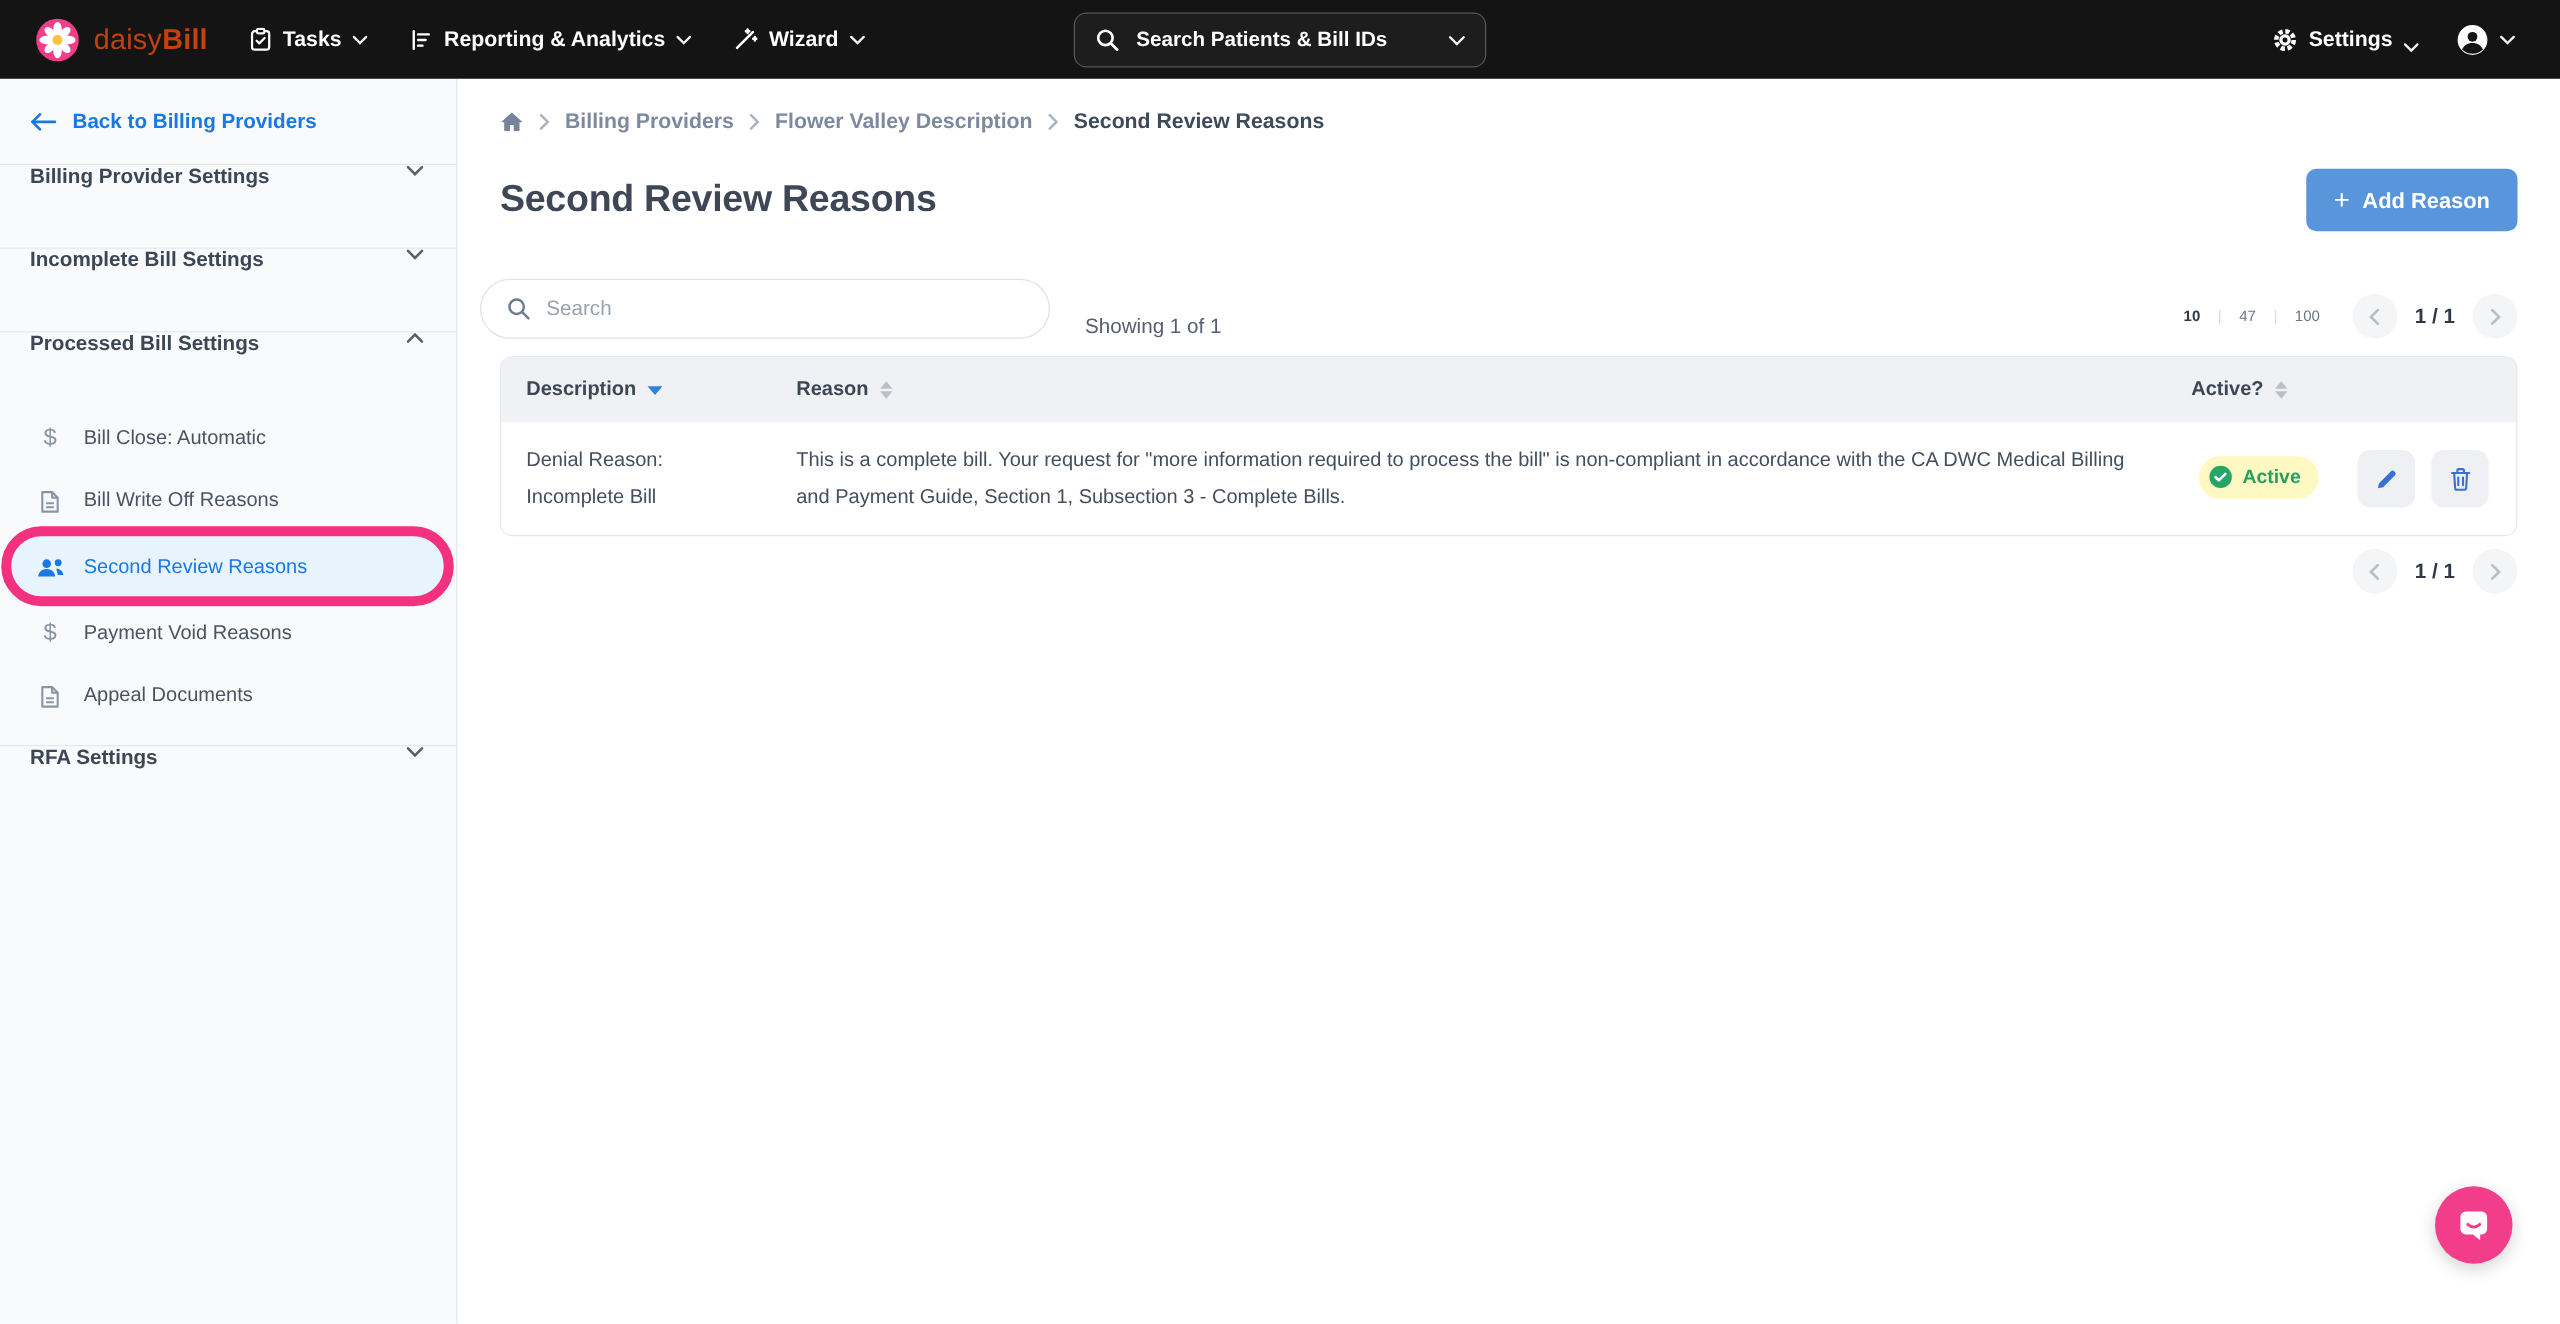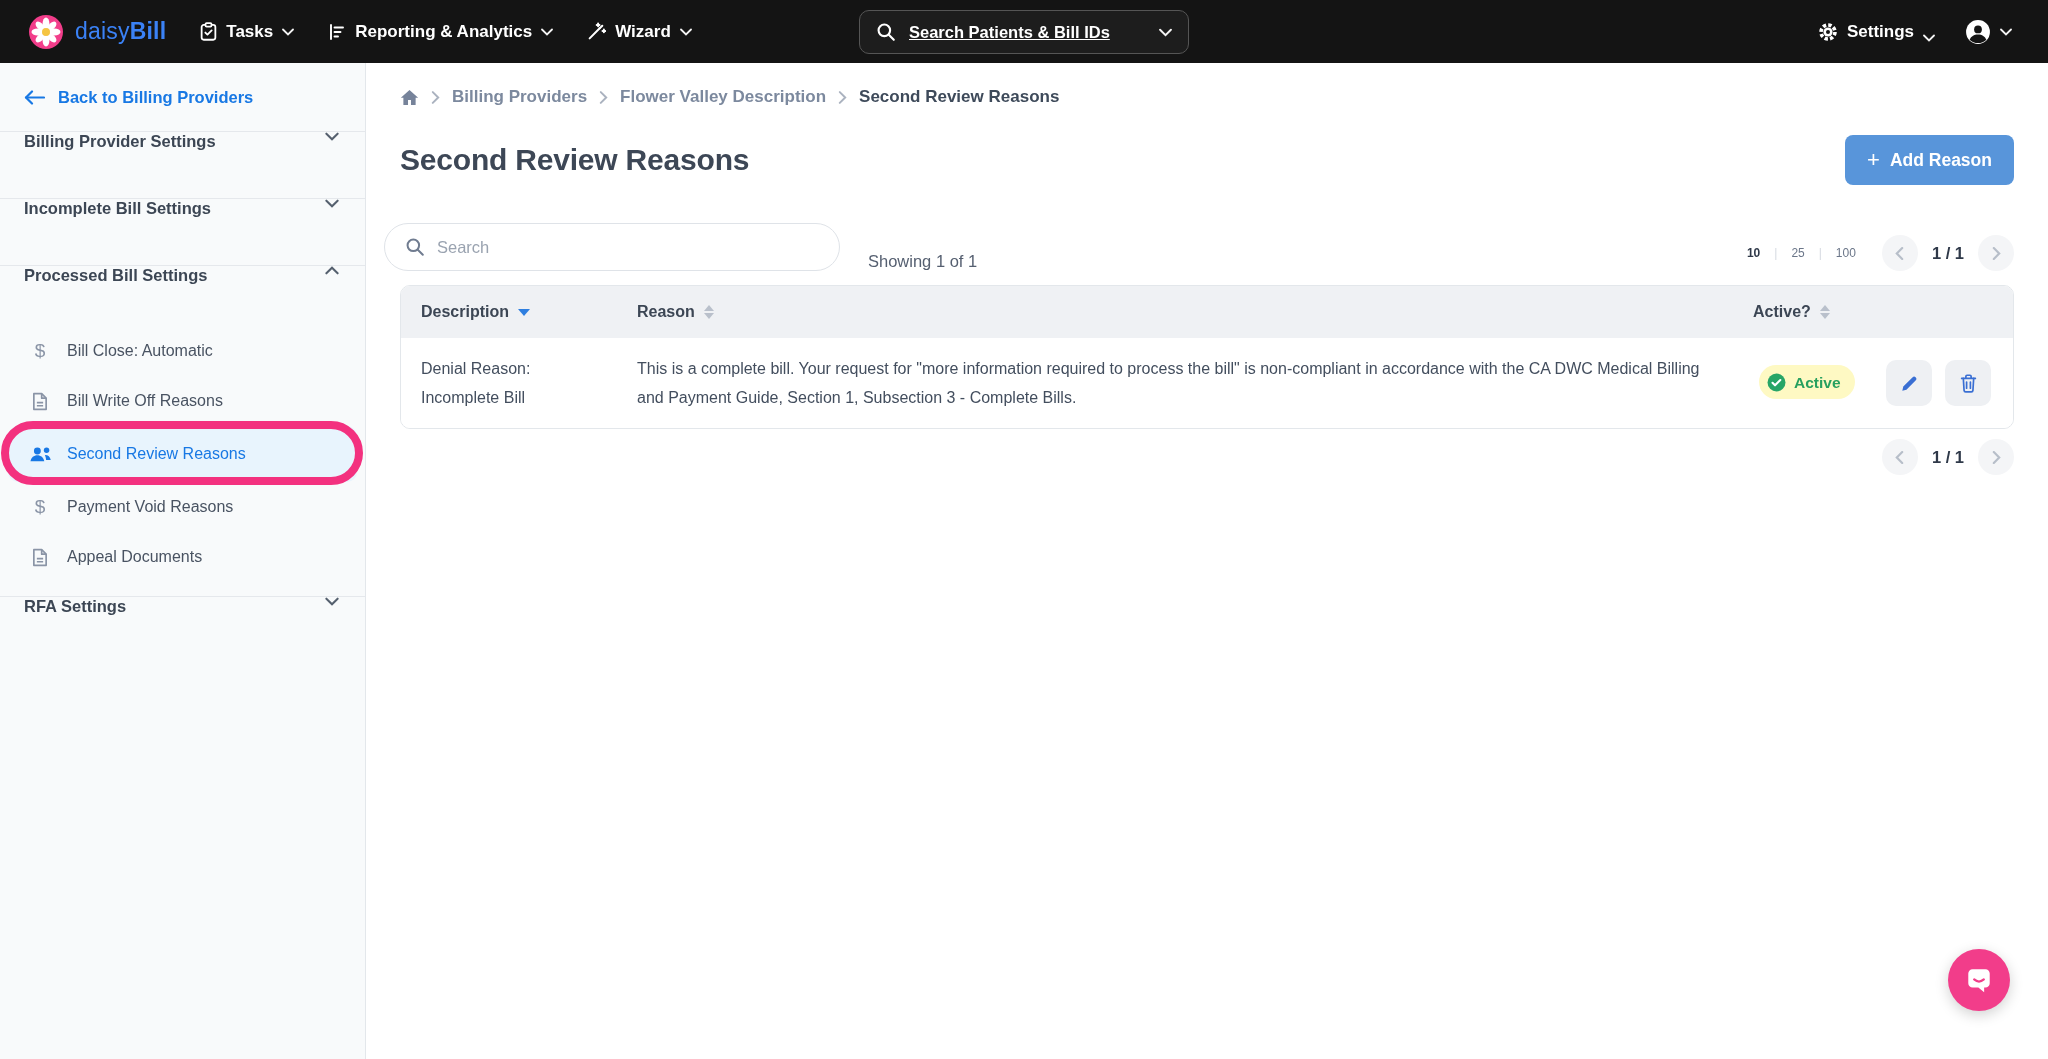--- a/index.html
+++ b/index.html
@@ -4,26 +4,26 @@
 <style>
   * { margin:0; padding:0; box-sizing:border-box; }
   html,body { width:2048px; height:1059px; font-family:"Liberation Sans", sans-serif; background:#fff; overflow:hidden; }
   .page { position:relative; width:2048px; height:1059px; }
 
   
   .navbar { position:absolute; top:0; left:0; right:0; height:63px; background:#141414; display:flex; align-items:center; color:#fff; z-index:20; }
   .nav-left { display:flex; align-items:center; gap:34px; padding-left:28px; }
   .brand { display:flex; align-items:center; gap:11px; cursor:pointer; }
   .brand-mark { width:36px; height:36px; }
-  .brand-text { font-size:23px; color:#3b82f6; letter-spacing:.2px; }
+  .brand-text { font-size:23px; color:#c2410c; letter-spacing:.2px; }
   .brand-text b { font-weight:700; }
   .nav-menu { display:flex; align-items:center; gap:9px; font-size:17px; font-weight:700; cursor:pointer; }
   .nav-menu svg { display:block; }
   .chev { opacity:.95; }
-  .nav-search { position:absolute; left:50%; transform:translateX(-50%); top:10px; width:330px; height:44px; background:#1d1d1d; border:1px solid #555; border-radius:10px; display:flex; align-items:center; gap:13px; padding:0 16px; cursor:pointer;text-decoration:underline; }
+  .nav-search { position:absolute; left:50%; transform:translateX(-50%); top:10px; width:330px; height:44px; background:#1d1d1d; border:1px solid #555; border-radius:10px; display:flex; align-items:center; gap:13px; padding:0 16px; cursor:pointer; }
   .nav-search-label { font-size:16.5px; font-weight:600; color:#fff; flex:1; }
   .nav-right { position:absolute; right:0; top:0; height:63px; display:flex; align-items:center; gap:30px; padding-right:36px; }
   .nav-settings { display:flex; align-items:flex-end; gap:9px; font-size:17px; font-weight:700; cursor:pointer; }
   .nav-account { display:flex; align-items:center; gap:9px; cursor:pointer; }
 
   
   .sidebar { position:absolute; top:63px; left:0; width:366px; bottom:0; background:#f8fafb; border-right:1px solid #e3e7eb; z-index:10; }
   .side-back { height:68px; display:flex; align-items:center; gap:13px; padding:0 24px; color:#1878e4; font-size:16.5px; font-weight:600; cursor:pointer; }
   .side-div { height:1px; background:#e5e8ec; }
   .side-group { height:66px; display:flex; justify-content:space-between; padding:0 26px 0 24px; font-size:16.5px; font-weight:600; color:#3c4654; cursor:pointer; }
@@ -313,21 +313,21 @@
             <path d="M11.5 11.5L16 16"></path>
         </svg>
         <input type="text" placeholder="Search" style="">
       </div>
       <span class="showing">Showing 1 of 1</span>
 
       <div class="toolbar-right">
         <div class="page-sizes">
           <span class="psize selected">10</span>
           <span class="psep">|</span>
-          <span class="psize">25</span>
+          <span class="psize">47</span>
           <span class="psep">|</span>
           <span class="psize">100</span>
         </div>
         <div class="pager">
           <button class="pager-btn">
             <svg width="9" height="13" viewBox="0 0 8 12" fill="none" stroke="currentColor" stroke-width="2" stroke-linecap="round">
                 <path d="M6.5 1l-5 5 5 5"></path>
               </svg>
           </button>
           <span class="pager-label">1 / 1</span>

